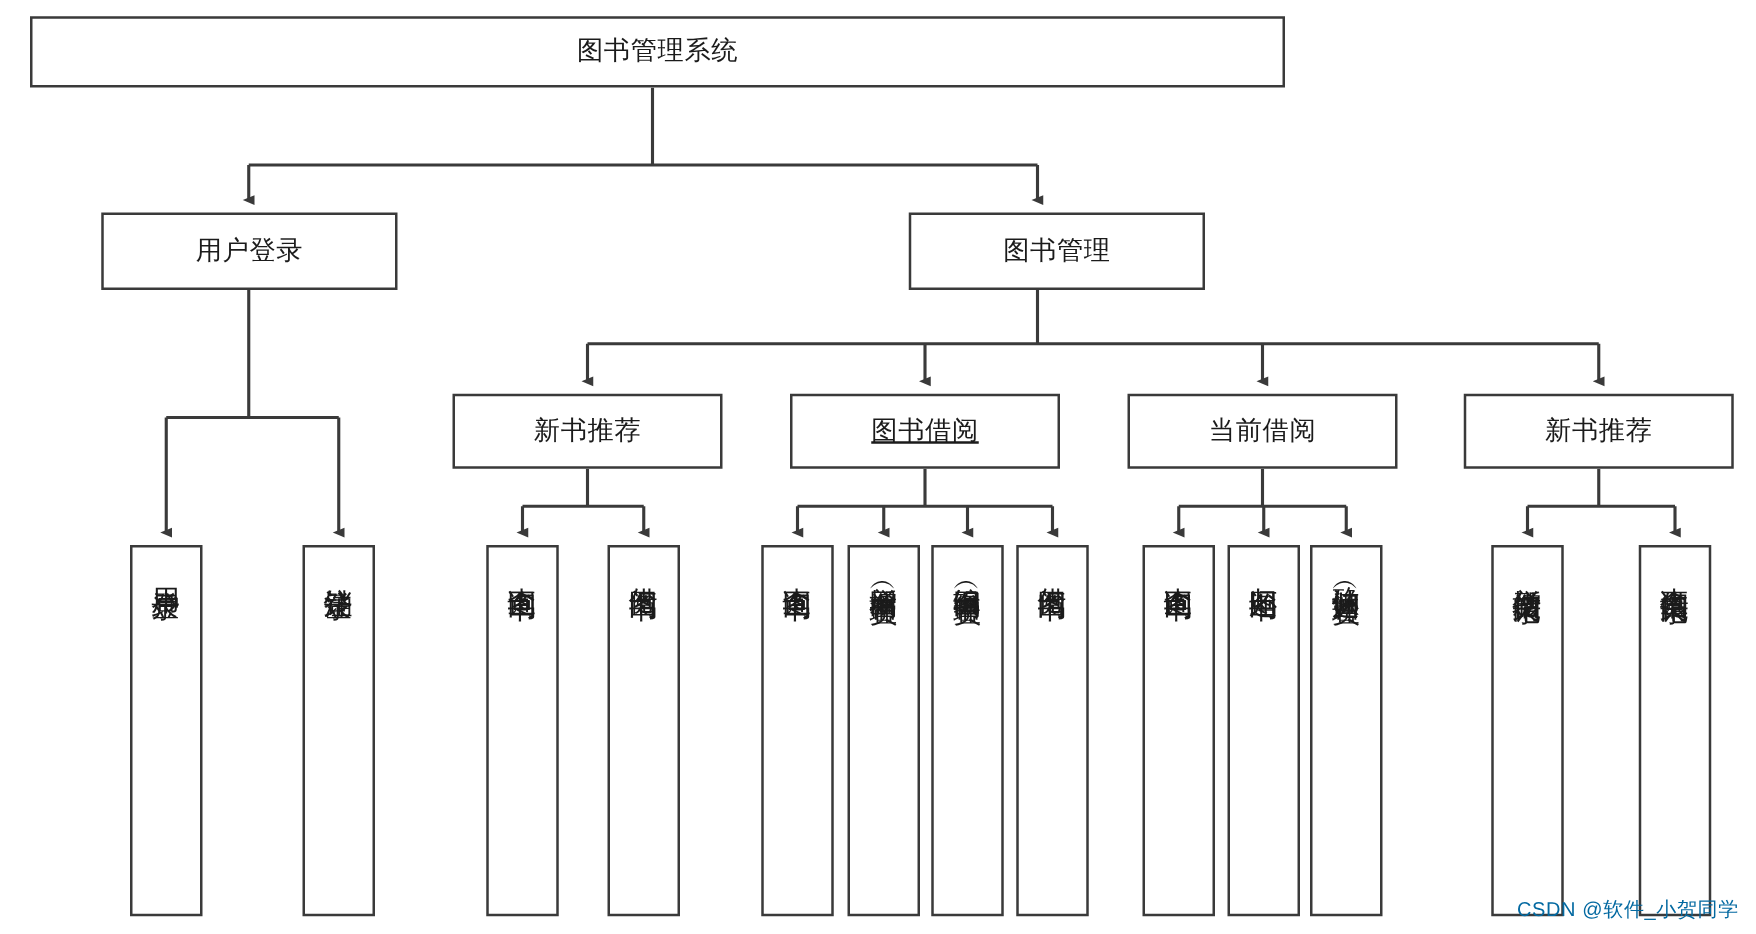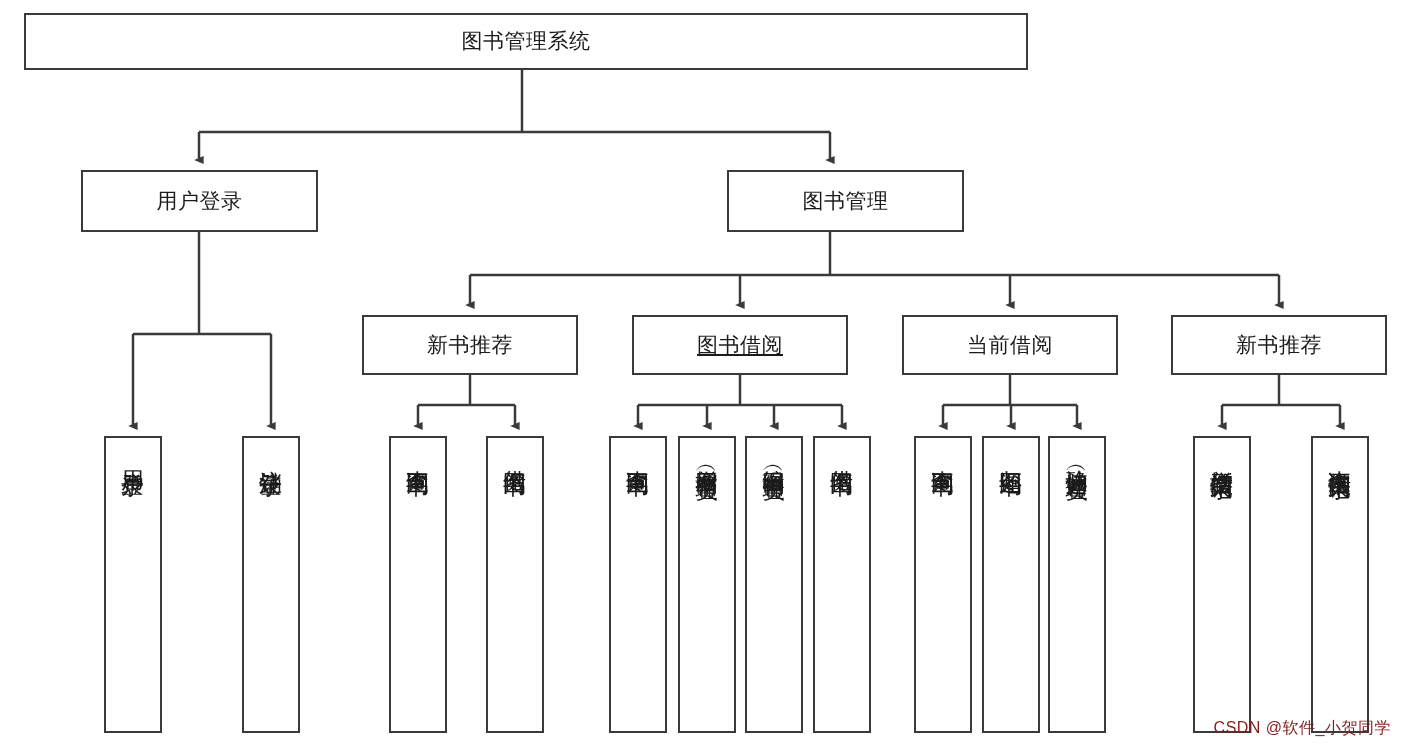--- a/index.html
+++ b/index.html
@@ -58,21 +58,21 @@
     white-space: nowrap;
   }
   .node.vert.tall-text .node-label {
     font-size: 22px;
   }
   .watermark {
     position: absolute;
     right: 14px;
     bottom: 8px;
     font-size: 16px;
-    color: #7f1d1d;
+    color: #0369a1;
     letter-spacing: 0.5px;
     white-space: nowrap;
     pointer-events: none;
     margin-top: 36px;
   }
 </style>
 </head>
 <body>
 
 <div id="canvas">

